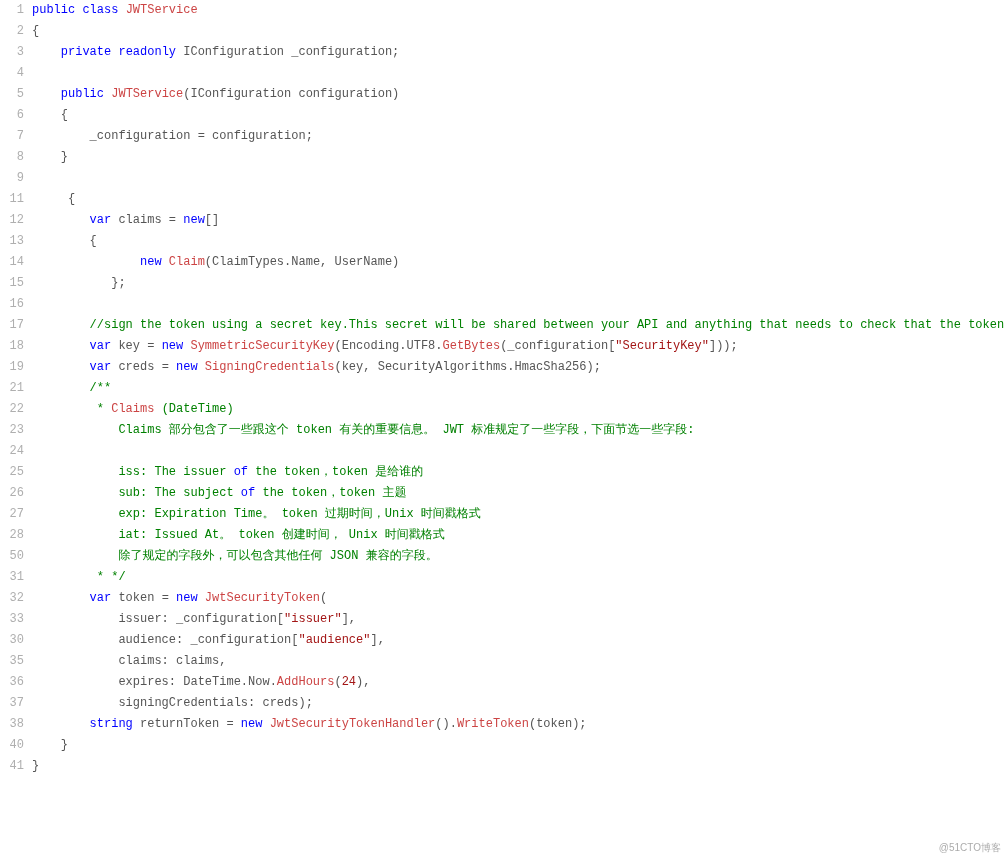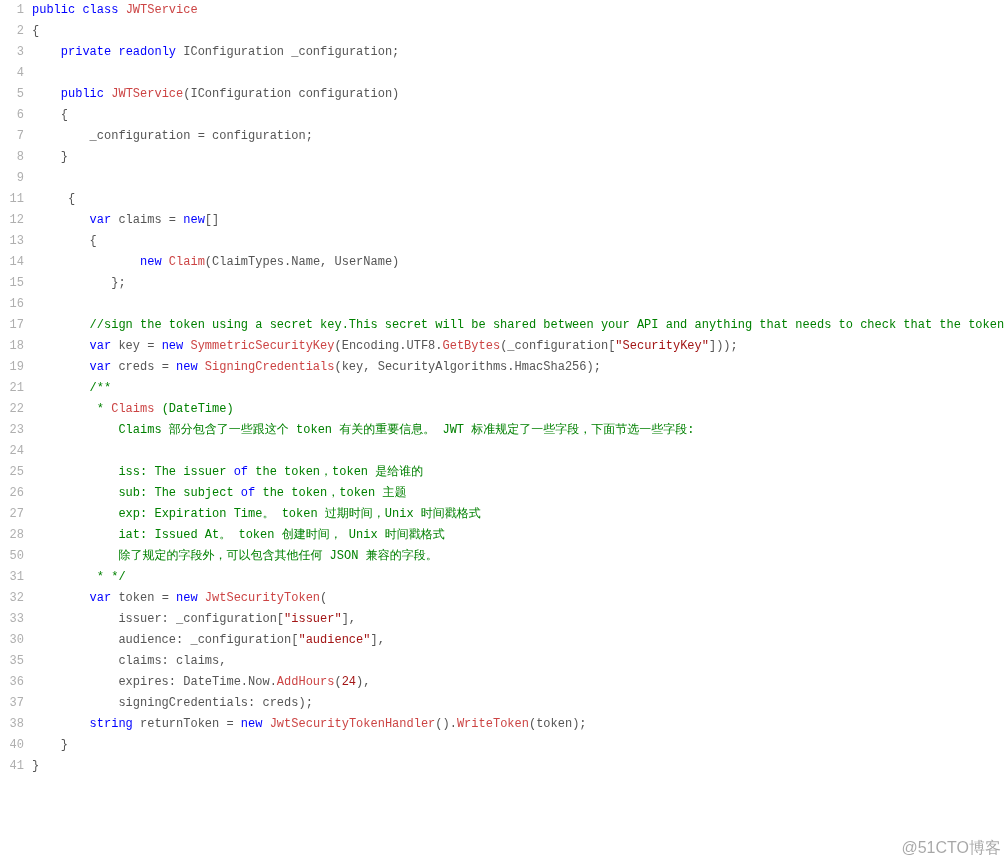--- a/index.html
+++ b/index.html
@@ -36,21 +36,21 @@
   .cls { color: #c44; }         
   .str { color: #a31515; }     
   .cmt { color: #008000; }     
   .num { color: #a31515; }
   .txt { color: #555; }
   .watermark {
     position: fixed;
     right: 6px;
     bottom: 4px;
     font-family: Arial, sans-serif;
-    font-size: 16px;
+    font-size: 10px;
     color: rgba(0,0,0,0.35);
     pointer-events: none;
   }
 </style>
 </head>
 <body>
 
 <div class="code-block" id="code-root">
     <div class="line"><span class="ln">1</span><span class="code"><span class="kw">public</span><span class="txt"> </span><span class="kw">class</span><span class="txt"> </span><span class="cls">JWTService</span></span></div>
     <div class="line"><span class="ln">2</span><span class="code"><span class="txt">{</span></span></div>

